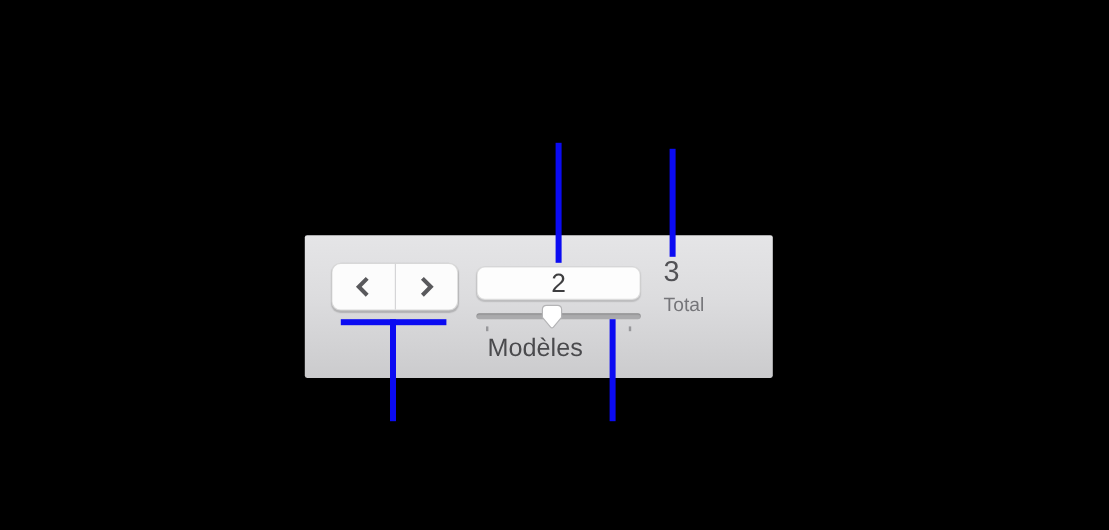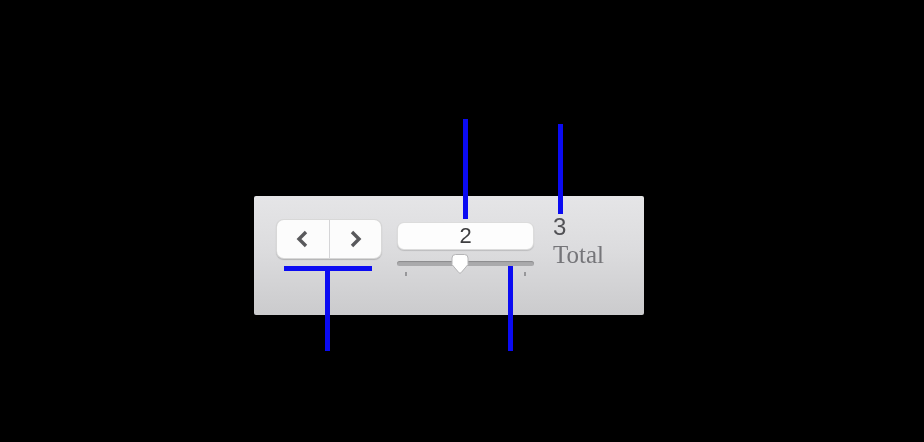--- a/index.html
+++ b/index.html
@@ -46,21 +46,21 @@
   .tick-left{left:8px;}
   .tick-right{left:127px;}
   .thumb{position:absolute;left:53px;top:2px;}
   .slider-label{
     position:absolute;left:192px;top:83px;transform:translateX(-50%);
     font-size:21px;color:#4a4a4d;white-space:nowrap;
   }
   
   .total{position:absolute;left:299px;top:17px;line-height:28px;}
   .total-count{font-size:24px;color:#515155;}
-  .total-label{font-size:25px;color:#757579;font-family:Liberation Serif, serif;}
+  .total-label{font-size:16px;color:#757579;}
   
   .callout{position:absolute;}
 </style>
 </head>
 <body>
 
 <div class="stage">
 
   <div class="panel">
 
@@ -82,20 +82,21 @@
 
     <div class="slider">
       <div class="track"></div>
       <div class="tick tick-left"></div>
       <div class="tick tick-right"></div>
       <svg class="thumb" width="20" height="22" viewBox="0 0 20 22">
         <path d="M2 5 Q2 1.5 5.5 1.5 L14.5 1.5 Q18 1.5 18 5 L18 11.5 L11.2 19.6 Q10 21 8.8 19.6 L2 11.5 Z" fill="#ffffff" stroke="#b4b4b6" stroke-width="1"></path>
       </svg>
     </div>
 
+    <div class="slider-label">Modèles</div>
 
     <div class="total">
       <div class="total-count">3</div>
       <div class="total-label">Total</div>
     </div>
 
   </div>
 
   <div class="callout" style="left: 463px; top: 119px; width: 5px; height: 100px; background: rgb(11, 11, 242);"></div>
   <div class="callout" style="left: 558px; top: 124px; width: 5px; height: 90px; background: rgb(11, 11, 242);"></div>

